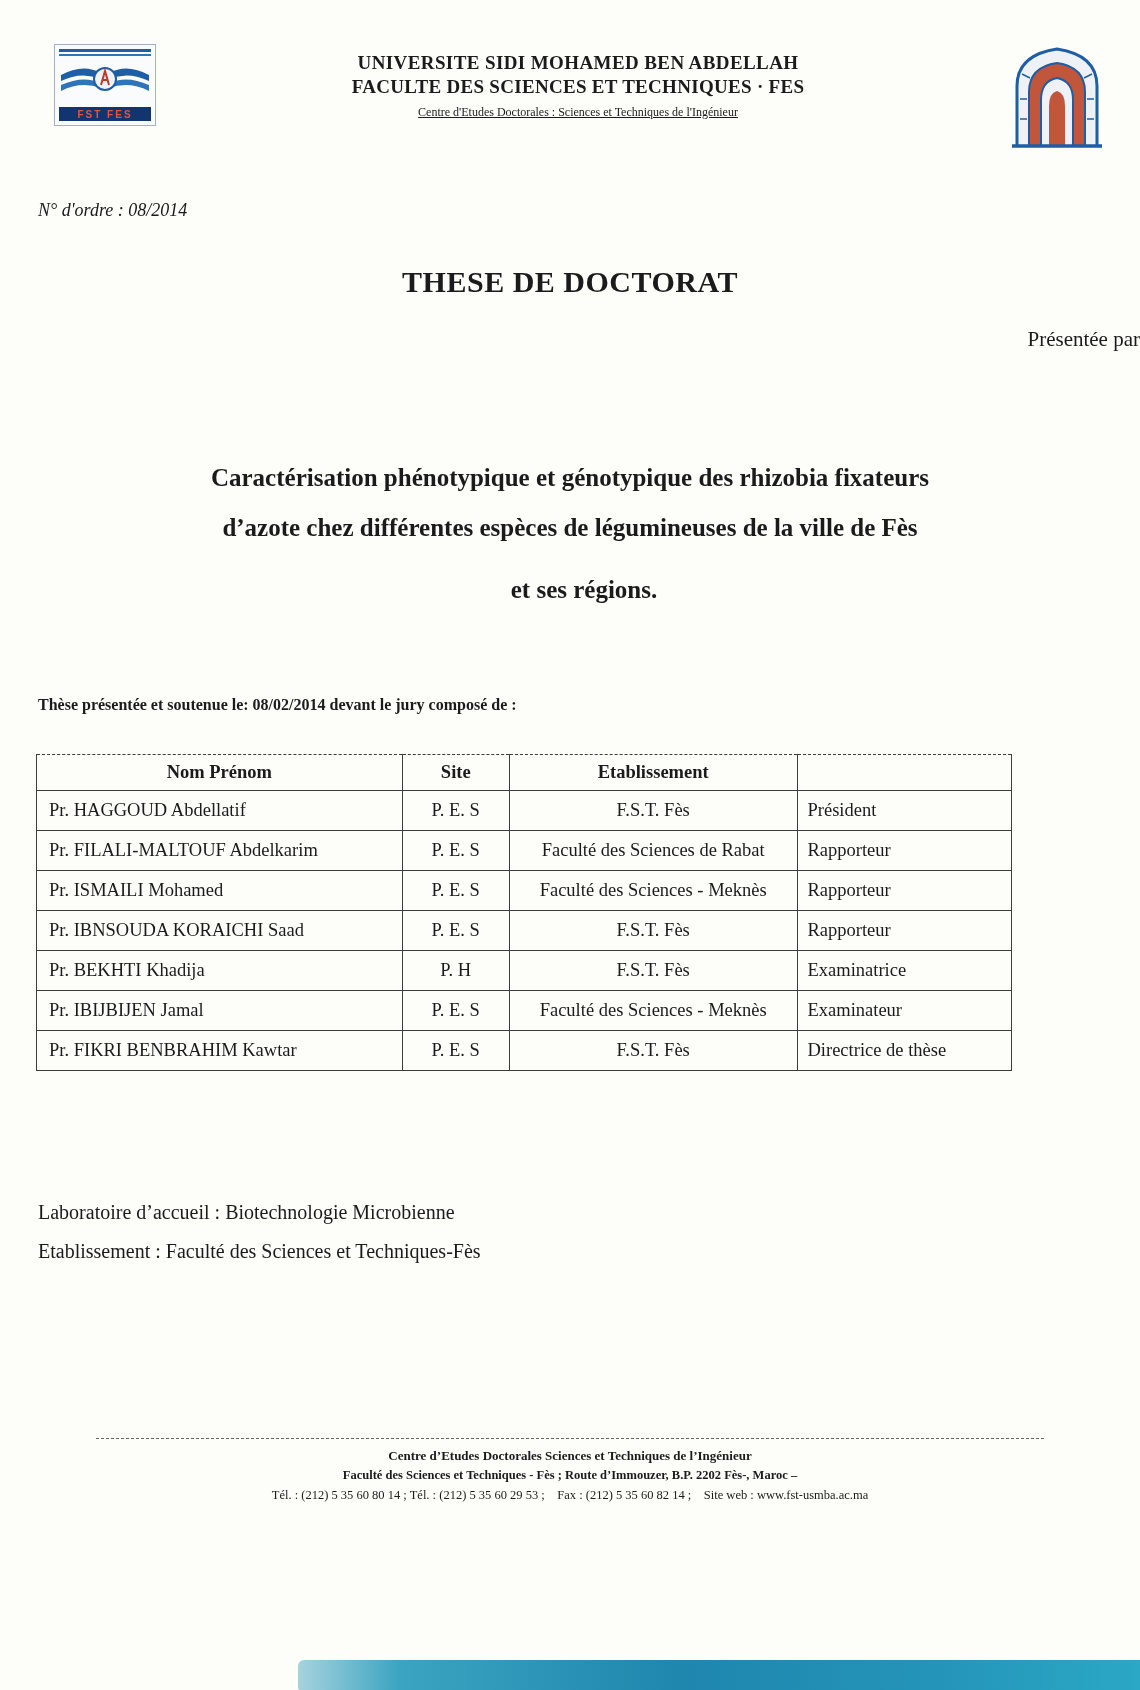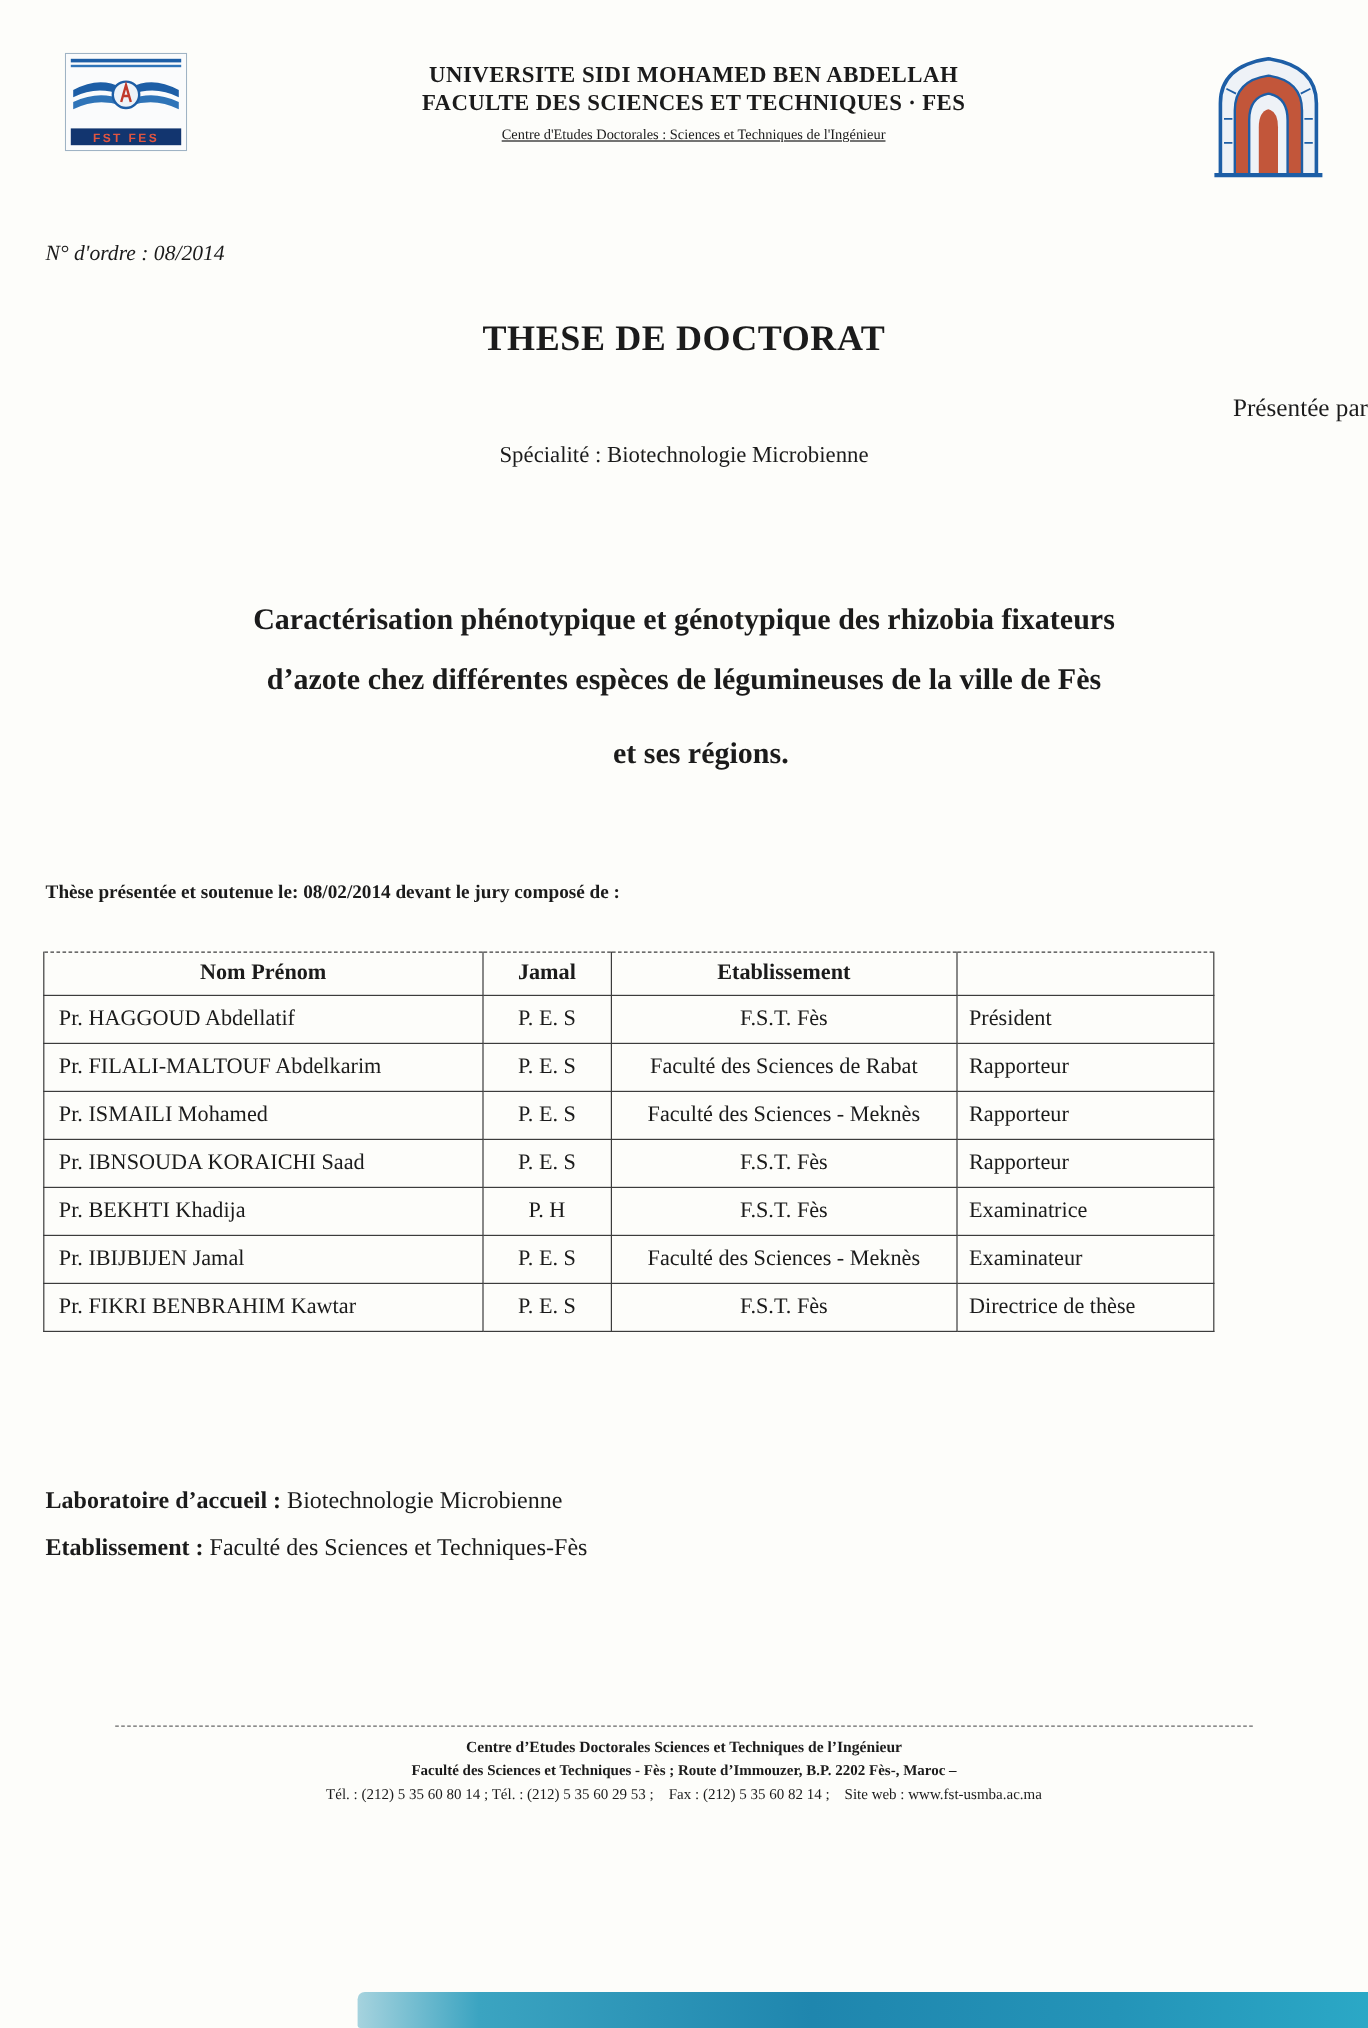--- a/index.html
+++ b/index.html
@@ -40,21 +40,21 @@
   table.jury thead th { font-weight:bold; text-align:center; height:36px; padding:4px 6px; border-top-style:dashed; }
   table.jury td { height:40px; padding:5px 6px; }
   table.jury col.w0 { width:37.5%; } table.jury col.w1 { width:11%; }
   table.jury col.w2 { width:29.5%; } table.jury col.w3 { width:22%; }
   table.jury td.c0 { text-align:left; padding-left:12px; }
   table.jury td.c1, table.jury td.c2 { text-align:center; }
   table.jury td.c3 { text-align:left; padding-left:10px; }
 
   
   .host-block { margin:122px 0 0 38px; font-size:20px; line-height:1.95; }
-  .host-block .lbl { font-weight:bold; }
+  .host-block .lbl { font-weight:normal; }
 
   
   .footer {
     position:absolute; left:96px; right:96px; top:1438px;
     border-top:1px dashed #666; padding-top:7px; text-align:center;
     font-size:13px; line-height:1.55;
   }
   .footer .f1 { font-weight:bold; }
   .footer .f2 { font-weight:bold; font-size:12.5px; }
   .footer .f3 { font-size:12.5px; white-space:pre-wrap; }
@@ -109,41 +109,40 @@
         <line x1="77" y1="75" x2="84" y2="75" stroke="#1d5ea6" stroke-width="1.5"></line>
         <line x1="2" y1="102" x2="92" y2="102" stroke="#1d5ea6" stroke-width="3.5"></line>
       </svg>
     </div>
   </div>
 
   <div class="order">N° d'ordre : 08/2014</div>
 
   <div class="h-doctorat">THESE DE DOCTORAT</div>
   <div class="presentee">Présentée par</div>
-  <div class="spec">Spécialité : Biotechnologie Microbienne</div>
 
   <div class="title-block">
     <div class="title-line1">Caractérisation phénotypique et génotypique des rhizobia fixateurs</div>
     <div class="title-line2">d’azote chez différentes espèces de légumineuses de la ville de Fès</div>
     <div class="title-line3">et ses régions.</div>
   </div>
 
   <div class="defense">Thèse présentée et soutenue le: 08/02/2014 devant le jury composé de :</div>
 
   <table class="jury">
     <colgroup>
       <col class="w0">
         <col class="w1">
         <col class="w2">
         <col class="w3">
     </colgroup>
     <thead>
       <tr>
           <th>Nom Prénom</th>
-          <th>Jamal</th>
+          <th>Site</th>
           <th>Etablissement</th>
           <th></th>
         </tr>
     </thead>
     <tbody>
         <tr>
           <td class="c0">Pr. HAGGOUD Abdellatif</td>
           <td class="c1">P. E. S</td>
           <td class="c2">F.S.T. Fès</td>
           <td class="c3">Président</td>

